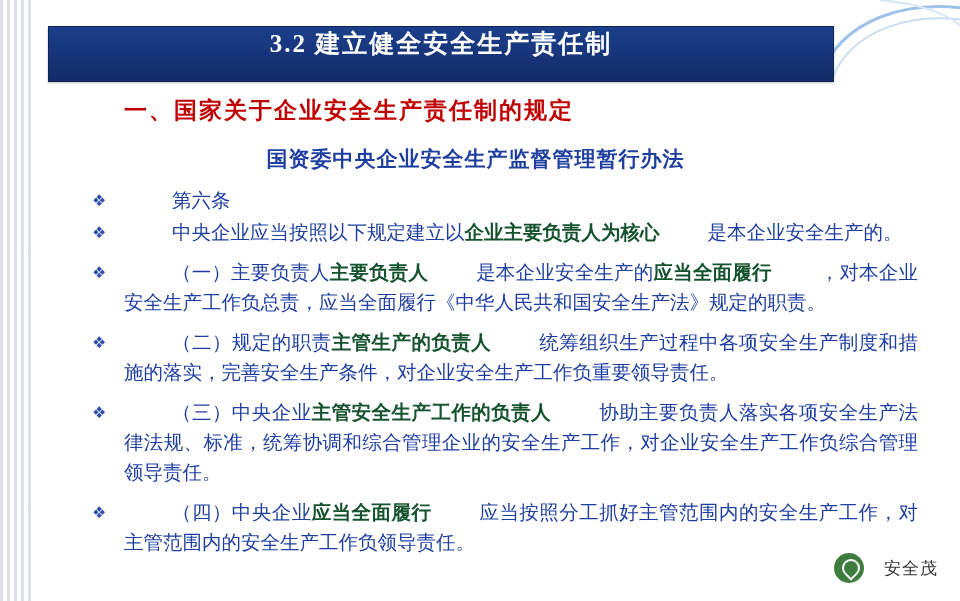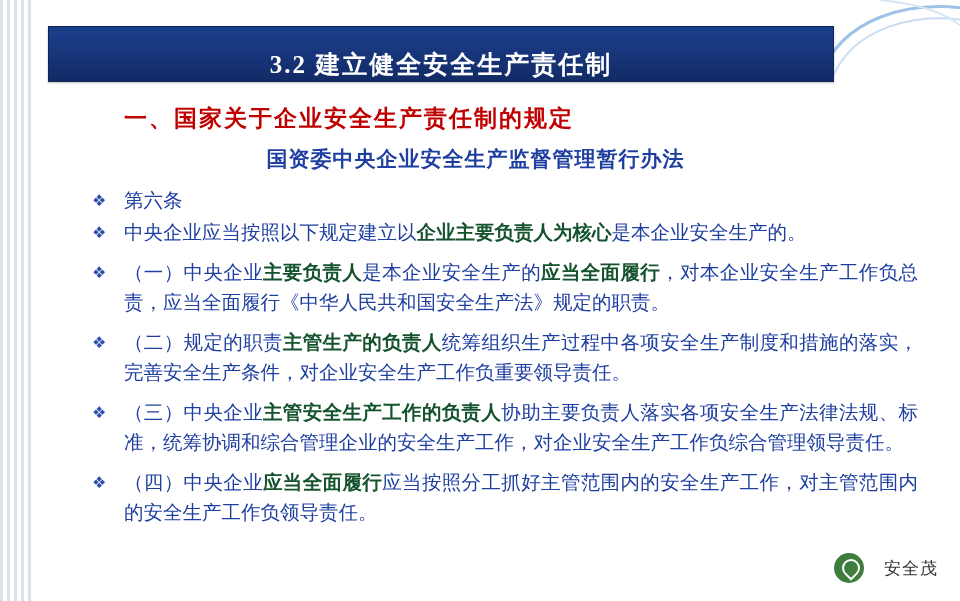--- a/index.html
+++ b/index.html
@@ -47,36 +47,36 @@
   
   .title-bar {
     position: absolute;
     left: 48px;
     top: 26px;
     width: 784px;
     height: 54px;
     background: linear-gradient(to bottom, #1b3f8b 0%, #17357a 50%, #122b66 100%);
     border: 1px solid #0f2557;
     display: flex;
-    align-items: flex-end;
+    align-items: flex-start;
     justify-content: center;
     box-shadow: 0 1px 2px rgba(0,0,0,0.25);
   }
   .title-text {
     color: #ffffff;
     font-size: 25px;
     font-weight: bold;
     letter-spacing: 2px;
     font-family: "Liberation Serif", "DejaVu Serif", serif;
   }
   
   .heading-1 {
     position: absolute;
     left: 124px;
-    top: 103px;
+    top: 95px;
     color: #c00000;
     font-size: 23px;
     font-weight: bold;
     letter-spacing: 2px;
     font-family: "Liberation Sans", "DejaVu Sans", sans-serif;
   }
   .heading-2 {
     position: absolute;
     left: 0;
     right: 9px;
@@ -110,21 +110,21 @@
     padding-left: 4px;
   }
   .bullet-body {
     flex: 1 1 auto;
     font-size: 19.5px;
     line-height: 30px;
     color: #1f3fa0;
     text-align: justify;
     font-family: "Liberation Serif", "DejaVu Serif", serif;
   }
-  .b-blue { color: #1f3fa0; }
+  .b-blue { color: #1f3fa0; margin-left: 48px; }
   .b-red  { color: #14532d; font-weight: bold; }
   .gap-sm { margin-bottom: 2px; }
   .gap-md { margin-bottom: 10px; }
   
   .watermark {
     position: absolute;
     right: 22px;
     bottom: 18px;
     display: flex;
     align-items: center;
@@ -199,21 +199,21 @@
     <div class="bullet-row gap-md">
       <span class="bullet-mark">❖</span>
       <span class="bullet-body">
         <span class="b-blue">中央企业应当按照以下规定建立以</span><span class="b-red">企业主要负责人为核心</span><span class="b-blue">是本企业安全生产的。</span>
       </span>
     </div>
 
     <div class="bullet-row gap-md">
       <span class="bullet-mark">❖</span>
       <span class="bullet-body">
-        <span class="b-blue">（一）中央企业</span><span class="b-red">主要负责人</span><span class="b-blue">是本企业安全生产的</span><span class="b-red">应当全面履行</span><span class="b-blue">，对本企业安全生产工作负总责，应当全面履行《中华人民共和国安全生产法》规定的职责。</span>
+        <span class="b-blue">（一）主要负责人</span><span class="b-red">主要负责人</span><span class="b-blue">是本企业安全生产的</span><span class="b-red">应当全面履行</span><span class="b-blue">，对本企业安全生产工作负总责，应当全面履行《中华人民共和国安全生产法》规定的职责。</span>
       </span>
     </div>
 
     <div class="bullet-row gap-md">
       <span class="bullet-mark">❖</span>
       <span class="bullet-body">
         <span class="b-blue">（二）规定的职责</span><span class="b-red">主管生产的负责人</span><span class="b-blue">统筹组织生产过程中各项安全生产制度和措施的落实，完善安全生产条件，对企业安全生产工作负重要领导责任。</span>
       </span>
     </div>
 

